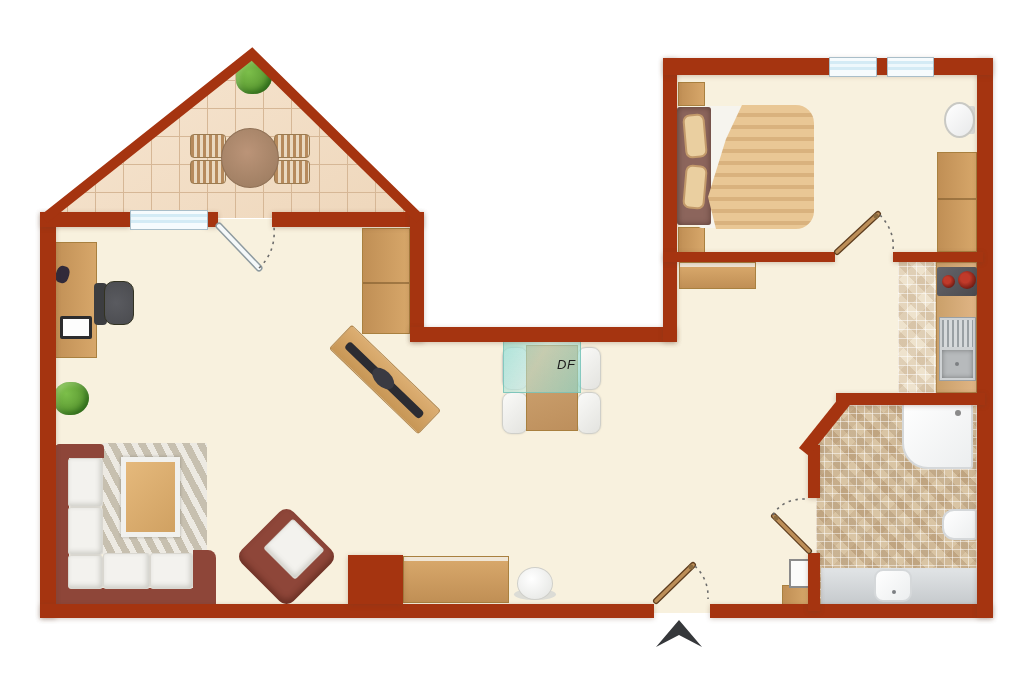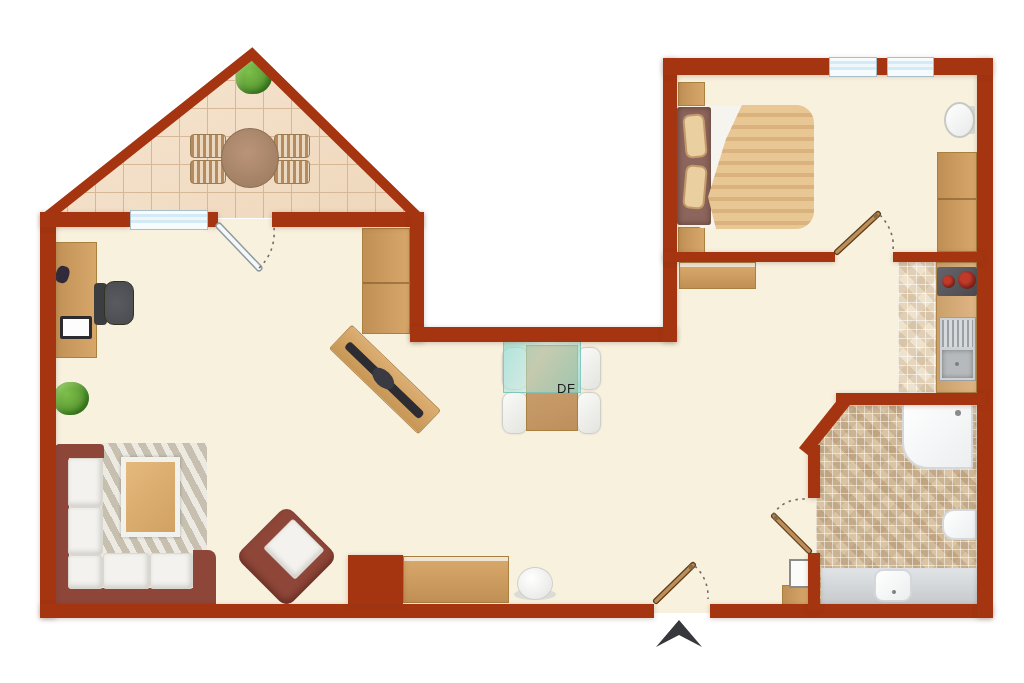--- a/index.html
+++ b/index.html
@@ -109,21 +109,21 @@
   <div class="fur" style="left:514px;top:589px;width:42px;height:11px;background:#dcdcd6;border-radius:50%;"></div>
   <div class="fur" style="left:517px;top:567px;width:36px;height:33px;background:radial-gradient(circle at 40% 35%,#ffffff,#e2e3e0);border:1px solid #cfcfca;border-radius:50%;box-sizing:border-box;"></div>
 
   <div class="ws-chair" style="left:502px;top:347px;width:26px;height:43px;z-index:10;"></div>
   <div class="ws-chair" style="left:502px;top:392px;width:26px;height:42px;z-index:10;"></div>
   <div class="ws-chair" style="left:577px;top:347px;width:24px;height:43px;z-index:10;"></div>
   <div class="ws-chair" style="left:577px;top:392px;width:24px;height:42px;z-index:10;"></div>
   <div class="fur" style="left:526px;top:345px;width:52px;height:86px;z-index:11;background:linear-gradient(160deg,#d2a876,#bd8f5c);border:1px solid #a9803f;box-sizing:border-box;"></div>
   <div class="fur" style="left:503px;top:335px;width:78px;height:58px;z-index:12;border:1px solid rgba(110,190,180,.7);box-sizing:border-box;
               background:linear-gradient(120deg, rgba(143,217,204,.75), rgba(190,235,225,.55) 45%, rgba(143,217,204,.7));"></div>
-  <div class="df-label" style="left:557px;top:381px;">DF</div>
+  <div class="df-label" style="left:557px;top:357px;font-style:italic;">DF</div>
 
   <div class="plant" style="left:236px;top:60px;width:36px;height:34px;"></div>
   <div class="slat-chair" style="left:190px;top:134px;width:36px;height:24px;z-index:10;"></div>
   <div class="slat-chair" style="left:190px;top:160px;width:36px;height:24px;z-index:10;"></div>
   <div class="slat-chair" style="left:274px;top:134px;width:36px;height:24px;z-index:10;"></div>
   <div class="slat-chair" style="left:274px;top:160px;width:36px;height:24px;z-index:10;"></div>
   <div class="fur" style="left:221px;top:128px;width:58px;height:60px;z-index:11;border-radius:50%;border:1px solid #8f7055;box-sizing:border-box;
               background:radial-gradient(circle at 45% 40%, #bb9478, #a07f63 78%);"></div>
 
   <div class="fur wood" style="left:678px;top:82px;width:27px;height:24px;"></div>

